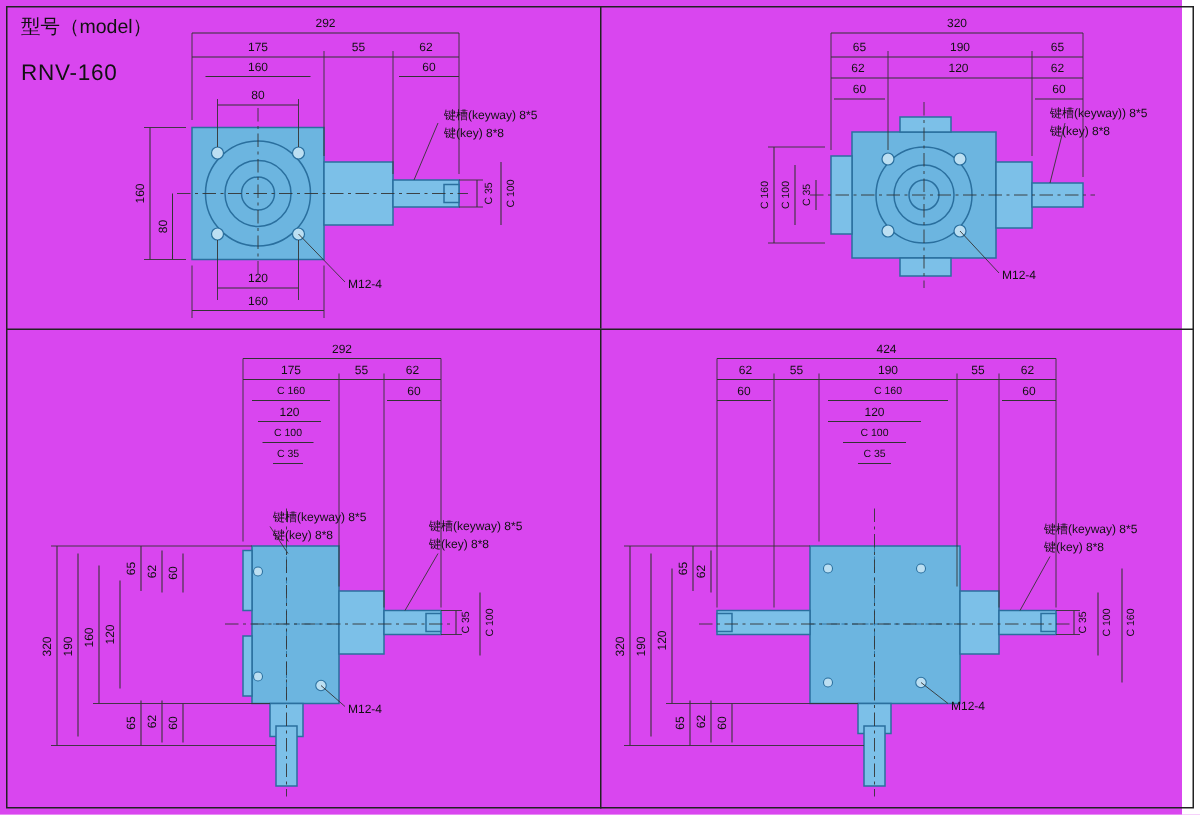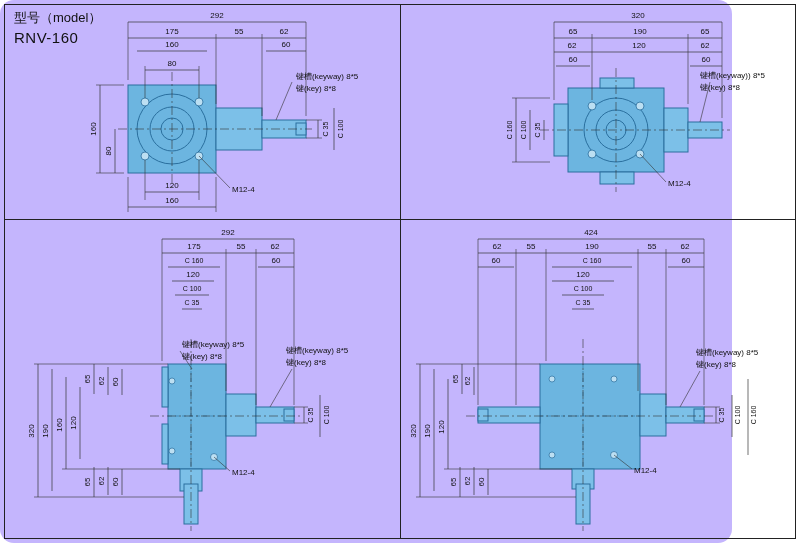--- a/index.html
+++ b/index.html
@@ -1,24 +1,24 @@
 <!DOCTYPE html>
 <html><head>
 <meta charset="utf-8">
 <style>
   html,body{margin:0;padding:0;background:#fff;}
   body{width:800px;height:543px;font-family:"Liberation Sans",sans-serif;overflow:hidden;}
-  #sheet{position:relative;width:732px;height:543px;background:#c4b5fd;border-radius:14px;}
+  #sheet{position:relative;width:788px;height:543px;background:#d946ef;}
   .frame{position:absolute;border:1px solid #222;box-sizing:border-box;}
   .outer{left:4px;top:4px;width:792px;height:535px;}
   .divh{position:absolute;left:4px;width:792px;height:0;border-top:1px solid #222;}
   .divv{position:absolute;top:0;width:0;border-left:1px solid #222;}
   .title{position:absolute;left:14px;top:10px;line-height:1.25;}
   .title .t1{font-size:13px;color:#111;}
-  .title .t2{font-size:15px;color:#111;letter-spacing:.5px;margin-top:3px;}
+  .title .t2{font-size:15px;color:#111;letter-spacing:.5px;margin-top:14px;}
   .body{fill:#6cb5e0;stroke:#2a6f9e;stroke-width:1;}
   .body2{fill:#7cc0e8;stroke:#2a6f9e;stroke-width:1;}
   .shaft{fill:#7cc0e8;stroke:#2a6f9e;stroke-width:1;}
   .dimline{stroke:#333;stroke-width:.7;}
   .ext{stroke:#333;stroke-width:.6;}
   .center{stroke:#333;stroke-width:.6;stroke-dasharray:9 3 2 3;}
   .hidden{stroke:#2a6f9e;stroke-width:.6;stroke-dasharray:4 3;}
   .lead{stroke:#333;stroke-width:.6;}
   .dtxt{font-size:8px;fill:#111;font-family:"Liberation Sans",sans-serif;}
   .dtxt.small{font-size:7px;}

